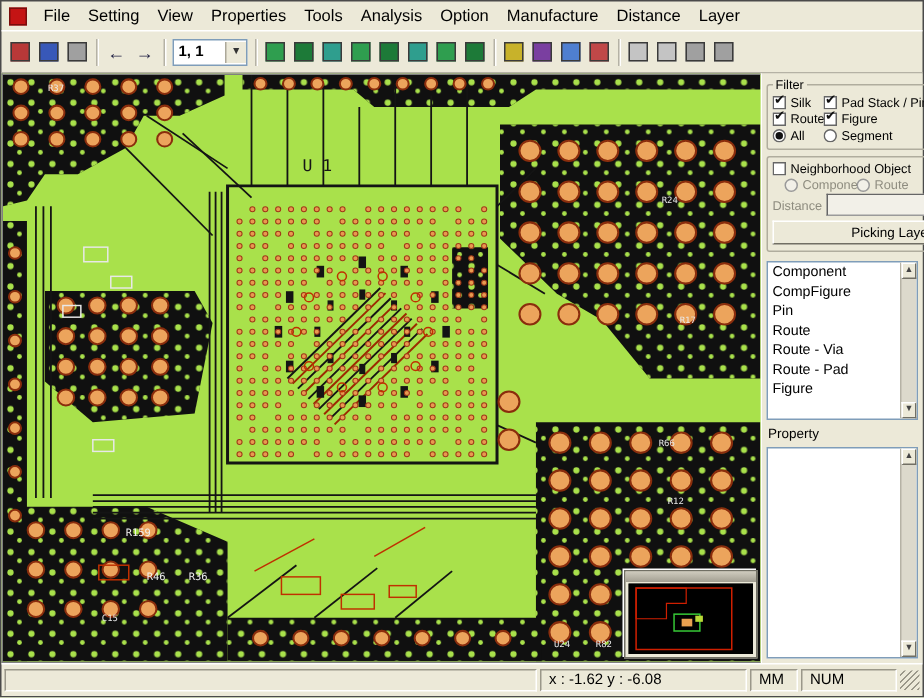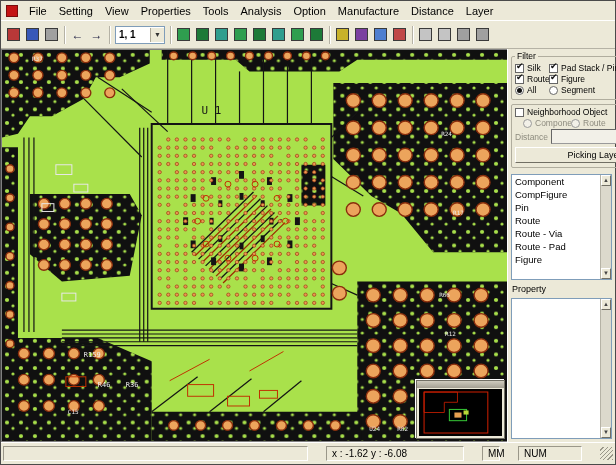--- a/index.html
+++ b/index.html
@@ -49,25 +49,25 @@
   .btn{margin:3px 0 1px 0;font-size:9px;padding:2px 0;text-align:center;background:#ece9d8;border:1px solid;border-color:#fff #716f64 #716f64 #fff;}
   .listbox{position:relative;background:#fff;border:1px solid #7f9db9;margin:2px 0;overflow:hidden;flex:none;}
   #layers-list{height:104px;}
   .prop-box{flex:1;margin-bottom:1px;}
   .items{position:absolute;inset:0 10px 0 0;}
   .li{padding:1px 3px;font-size:9.5px;white-space:nowrap;}
   .prop-label{flex:none;padding:2px 1px;}
   .sb{position:absolute;top:0;right:0;bottom:0;width:10px;background:#dcd9cc;border-left:1px solid #b5b2a5;display:flex;flex-direction:column;justify-content:space-between;}
   .sba,.sbb{height:9px;font-size:6px;text-align:center;line-height:9px;color:#444;background:#ece9d8;border:1px solid;border-color:#fff #716f64 #716f64 #fff;}
   
-  .statusbar{height:19px;flex:none;display:flex;align-items:center;gap:18px;padding:1px 2px;border-top:1px solid #fff;font-size:10px;}
+  .statusbar{height:19px;flex:none;display:flex;align-items:center;gap:2px;padding:1px 2px;border-top:1px solid #fff;font-size:10px;}
   .seg{height:15px;border:1px solid;border-color:#9a9789 #fff #fff #9a9789;display:flex;align-items:center;padding:0 5px;box-sizing:border-box;white-space:nowrap;}
   .seg.fill{flex:1;}
   .seg.coords{width:138px;}
-  .seg.mm{width:18px;}
+  .seg.mm{width:32px;}
   .seg.num{width:64px;}
   .grip{width:13px;height:13px;background:repeating-linear-gradient(135deg,#ece9d8 0 2px,#9a9789 2px 3px);flex:none;}
 </style>
 </head>
 <body>
 
 <div class="window">
 
   <div class="menubar">
     <span class="appicon"></span>

